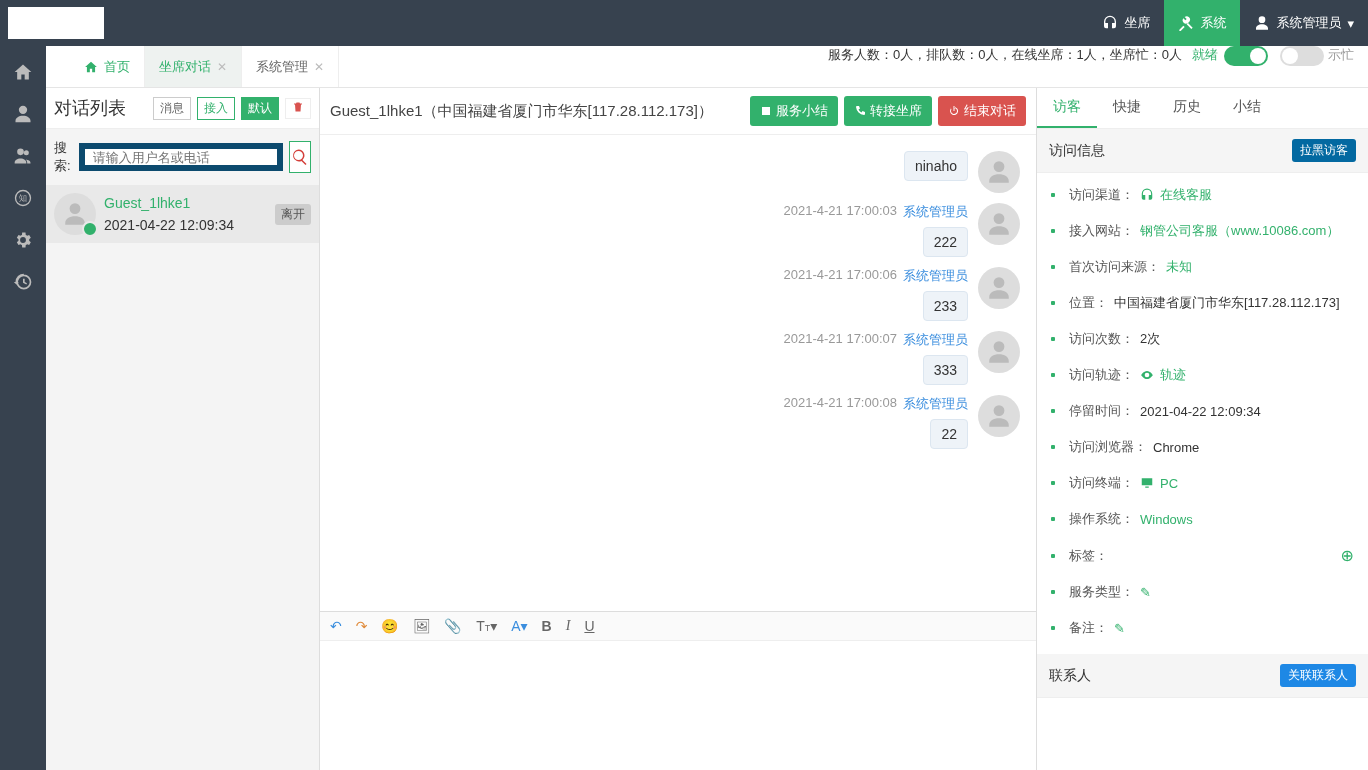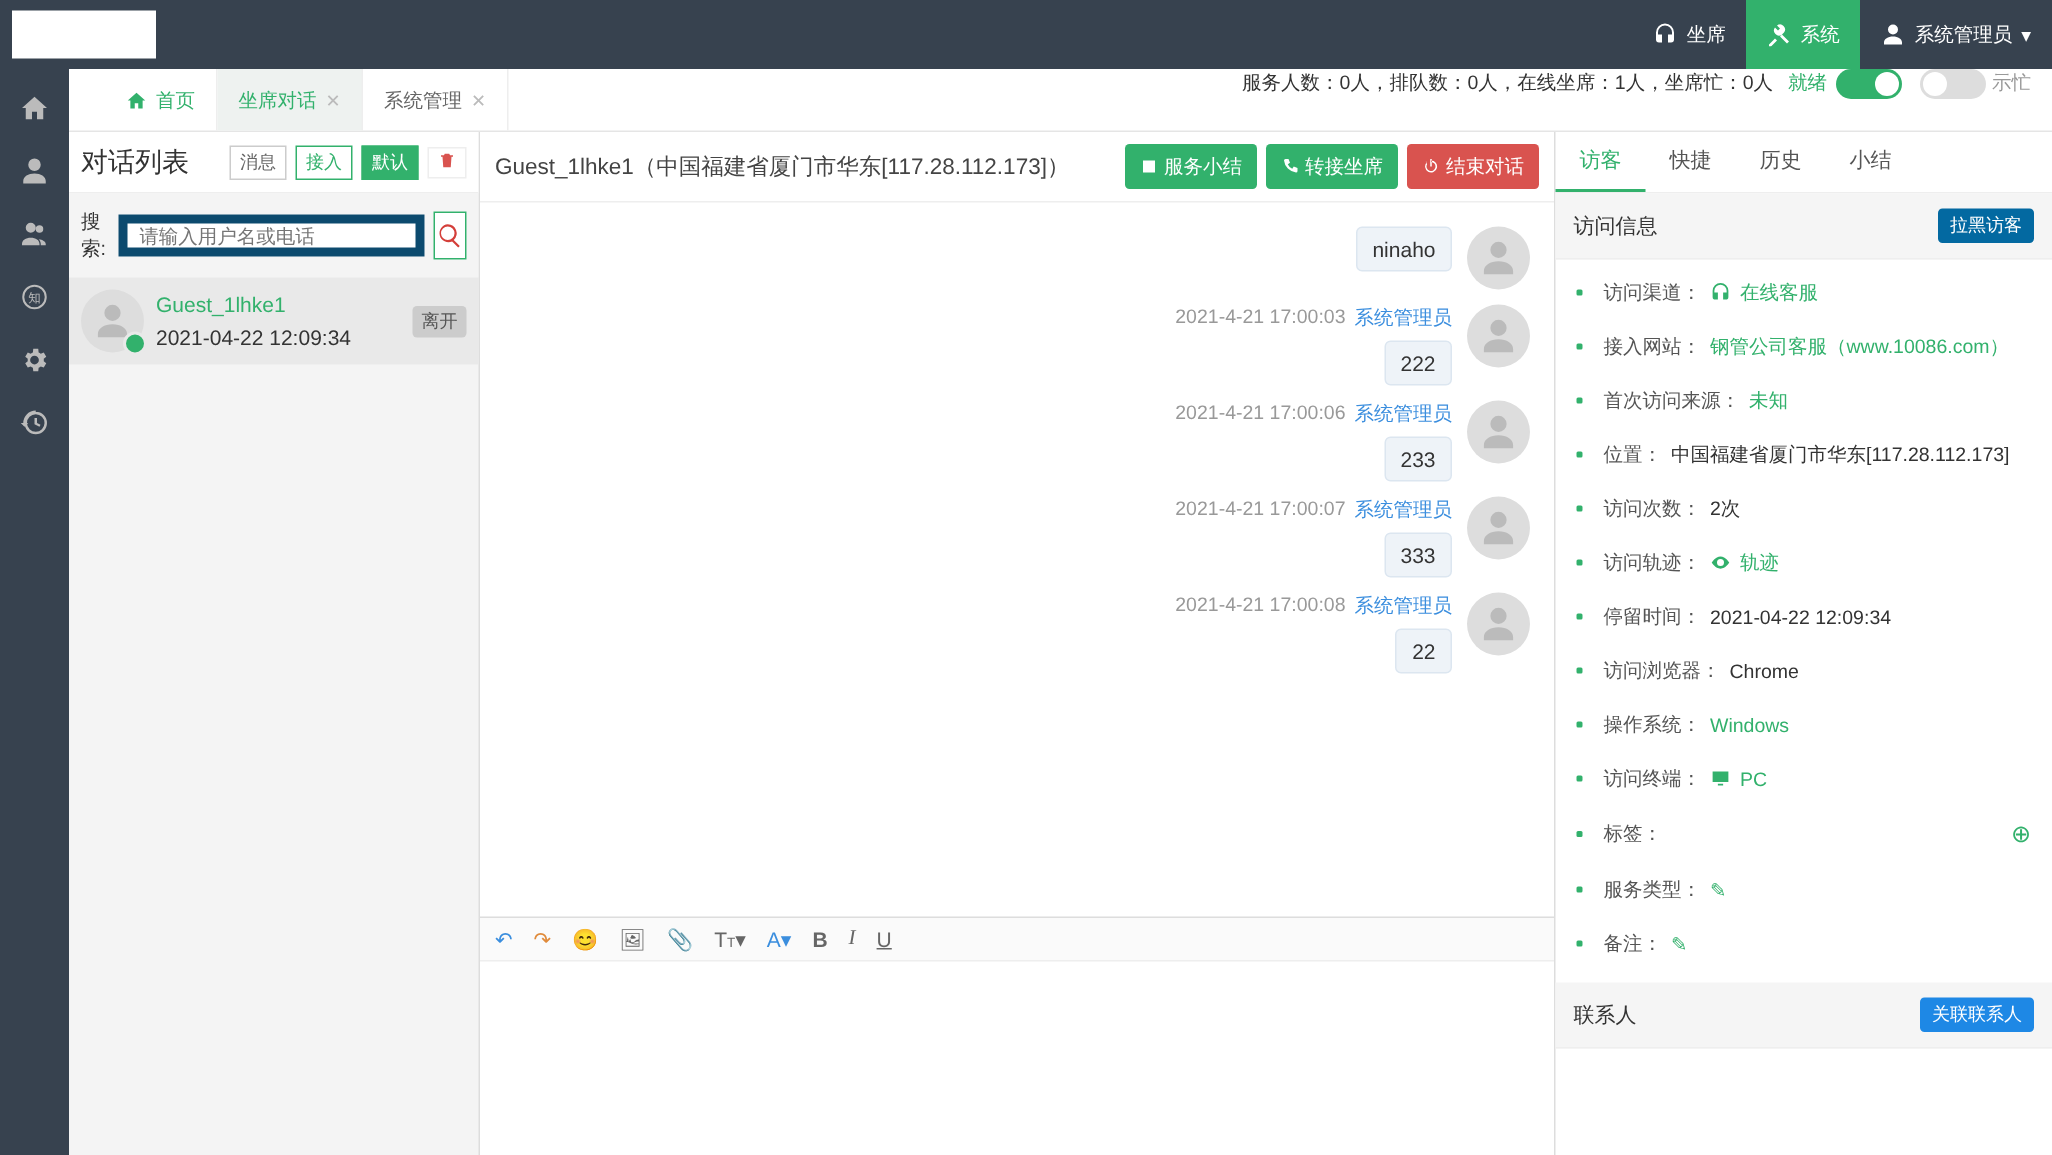--- a/index.html
+++ b/index.html
@@ -348,31 +348,31 @@
         </div>
       <div class="info-li">
           <span class="lbl">停留时间：</span>
           <span class="val">2021-04-22 12:09:34</span>
         </div>
       <div class="info-li">
           <span class="lbl">访问浏览器：</span>
           <span class="val">Chrome</span>
         </div>
       <div class="info-li">
-          <span class="lbl">操作系统：</span>
-          <span class="val green">Windows</span>
-        </div>
-      <div class="info-li">
           <span class="lbl">访问终端：</span>
           <svg width="14" height="14" viewBox="0 0 24 24" style="color:#32b16c">
             <path d="M3 4h18v12H3zM9 20h6v-2H9z"></path>
           </svg>
           <span class="val green">PC</span>
         </div>
       <div class="info-li">
+          <span class="lbl">操作系统：</span>
+          <span class="val green">Windows</span>
+        </div>
+      <div class="info-li">
           <span class="lbl">标签：</span>
           <span class="plus">⊕</span>
         </div>
       <div class="info-li">
           <span class="lbl">服务类型：</span>
           <span class="pencil">✎</span>
         </div>
       <div class="info-li">
           <span class="lbl">备注：</span>
           <span class="pencil">✎</span>

